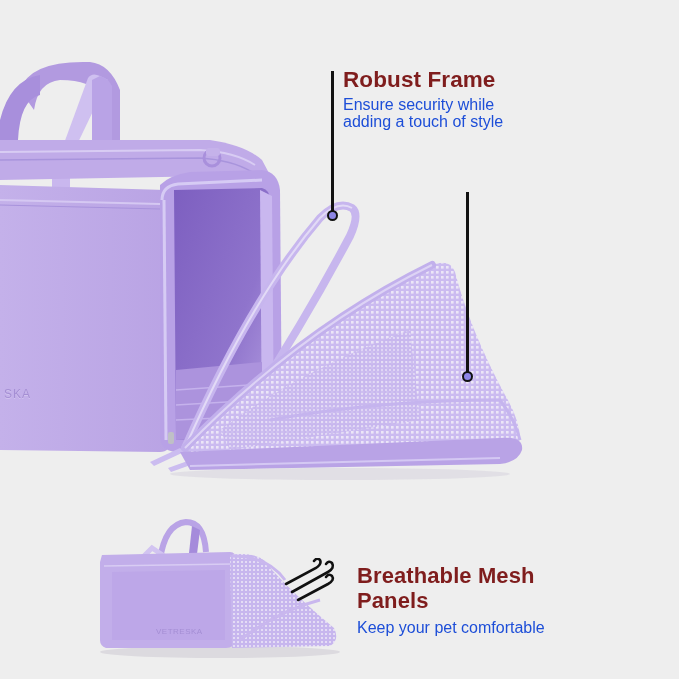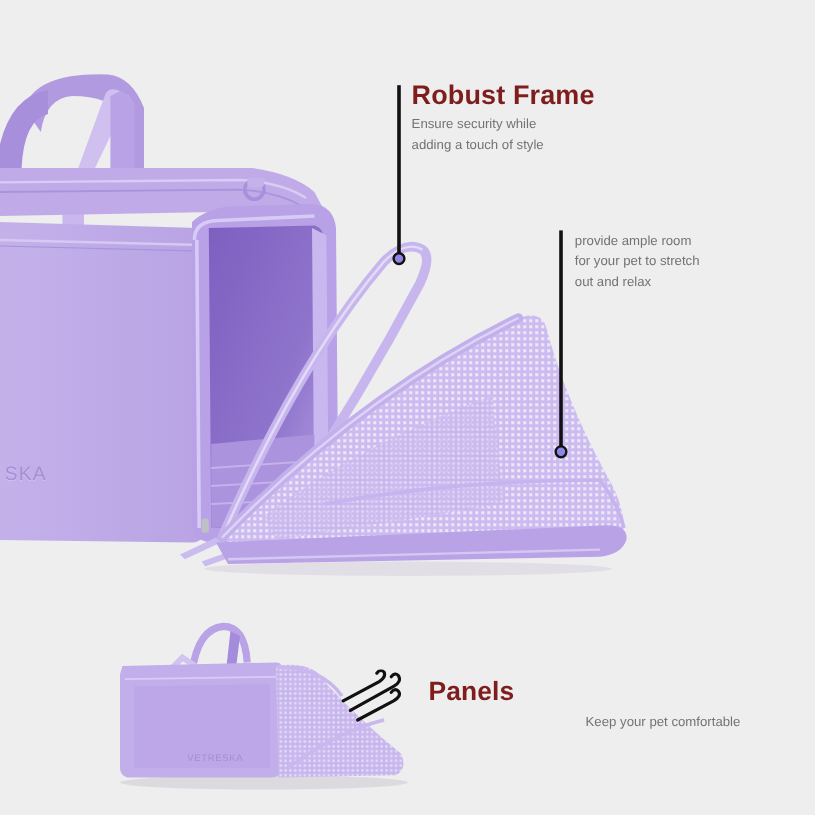--- a/index.html
+++ b/index.html
@@ -12,36 +12,36 @@
   }
   .stage { position: absolute; left: 0; top: 0; width: 679px; height: 679px; }
   .art { position: absolute; left: 0; top: 0; }
 
   .callout { position: absolute; }
   .callout .title {
     font-weight: 700; font-size: 22.5px; line-height: 24px; letter-spacing: 0.1px;
     color: #7f1d1d;
   }
   .callout .desc {
-    font-size: 11px; line-height: 17px; color: #737373; margin-top: 4px;
+    font-size: 16px; line-height: 17px; color: #1d4ed8; margin-top: 4px;
   }
 
   #c1 { left: 343px; top: 68px; width: 230px; }
   #c2 { left: 479px; top: 189px; width: 200px; }
   #c3 { left: 357px; top: 563px; width: 260px; }
   #c3 .title { font-size: 22px; line-height: 25px; }
-  #c3 .desc { margin-top: 6px; text-align: right; }
+  #c3 .desc { margin-top: 6px; }
 
   .leader { position: absolute; width: 3px; background: #111; }
   .dot {
     position: absolute; width: 11px; height: 11px; border-radius: 50%;
     background: #8e86e6; border: 2px solid #111; box-sizing: border-box;
   }
   .brand {
-    position: absolute; font-size: 16px; letter-spacing: 1px; color: #a58fd4;
+    position: absolute; font-size: 12px; letter-spacing: 1px; color: #a58fd4;
     text-shadow: 0 1px 0 rgba(255,255,255,0.25);
   }
   .brand-small {
     position: absolute; font-size: 8px; letter-spacing: 0.5px; color: #a48ed4;
   }
 </style>
 </head>
 <body>
 
 <div class="stage">
@@ -143,37 +143,33 @@
     <div class="title">
       <div>Robust Frame</div>
     </div>
     <div class="desc">
       <div>Ensure security while</div>
       <div>adding a touch of style</div>
     </div>
   </div>
 
   <div class="callout" id="c2">
-    <div class="desc">
-      <div>provide ample room</div>
-      <div>for your pet to stretch</div>
-      <div>out and relax</div>
-    </div>
   </div>
 
   <svg style="position:absolute; left:284px; top:558px;" width="56" height="44" viewBox="0 0 56 44">
     <g fill="none" stroke="#111" stroke-width="2.6" stroke-linecap="round">
       <path d="M2 26 L32 10 Q38 6 36 2 Q33 -1 30 3"></path>
       <path d="M8 34 L44 14 Q51 10 48 5 Q45 2 42 6"></path>
       <path d="M14 42 L44 26 Q51 22 48 18 Q45 15 42 19"></path>
     </g>
   </svg>
 
   <div class="callout" id="c3">
     <div class="title">
+      <div>Breathable Mesh</div>
       <div>Panels</div>
     </div>
     <div class="desc">
       <div>Keep your pet comfortable</div>
     </div>
   </div>
 
 </div>
 
 </body></html>

